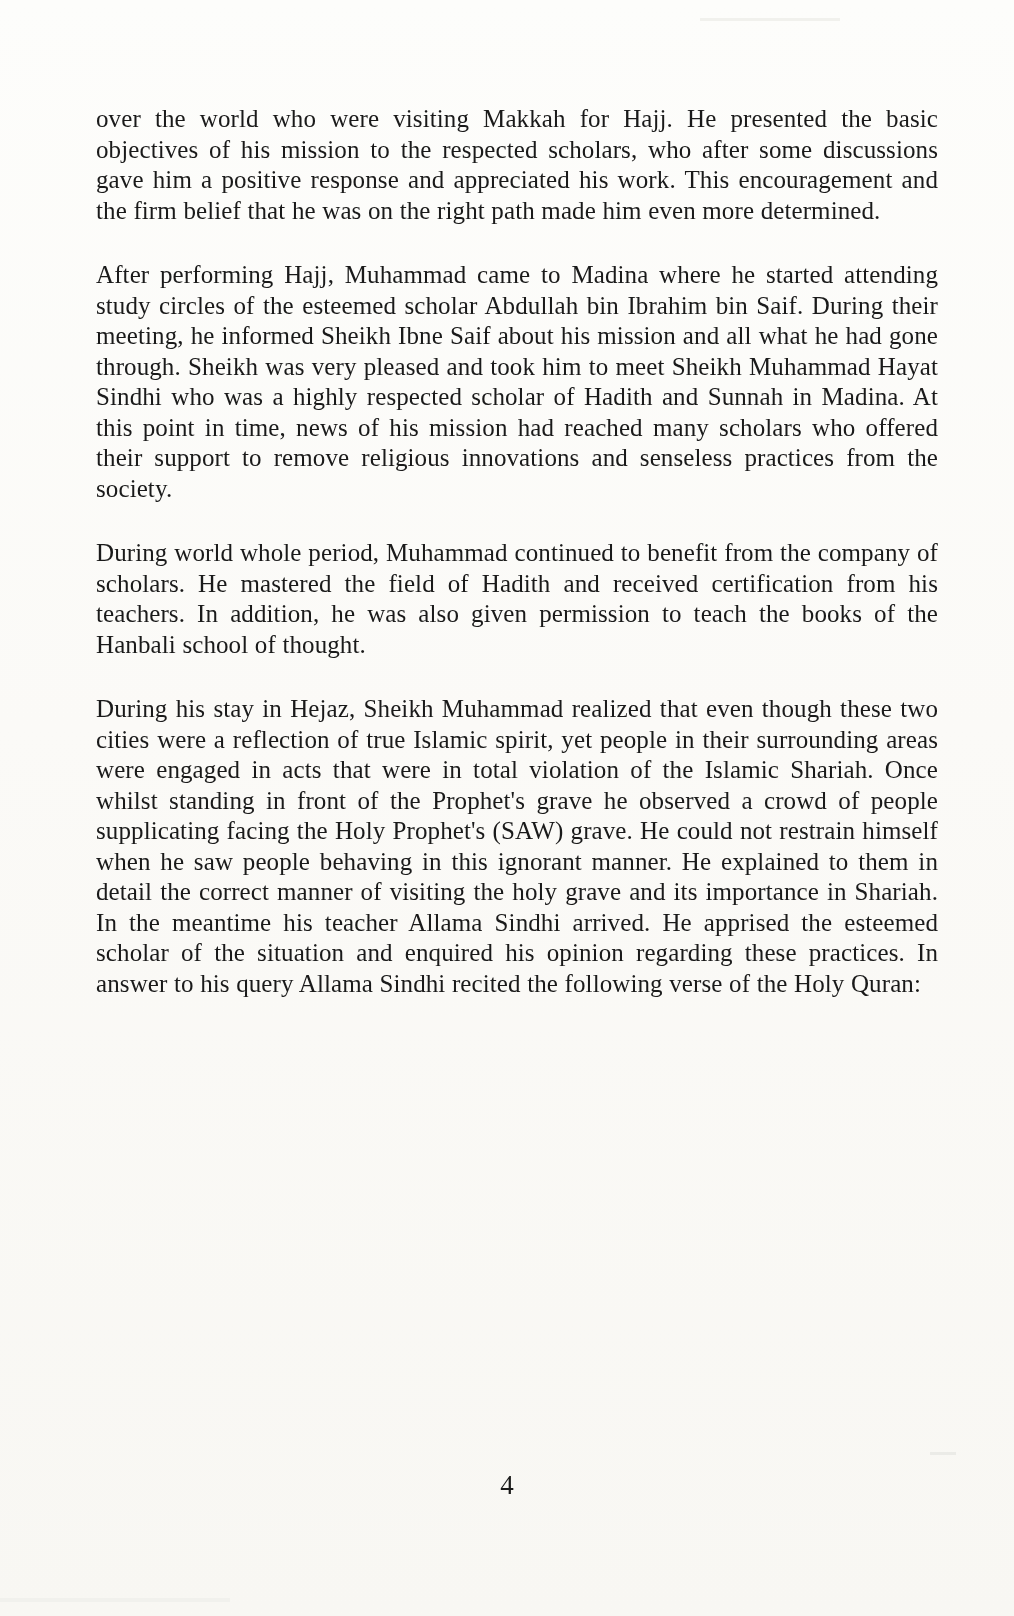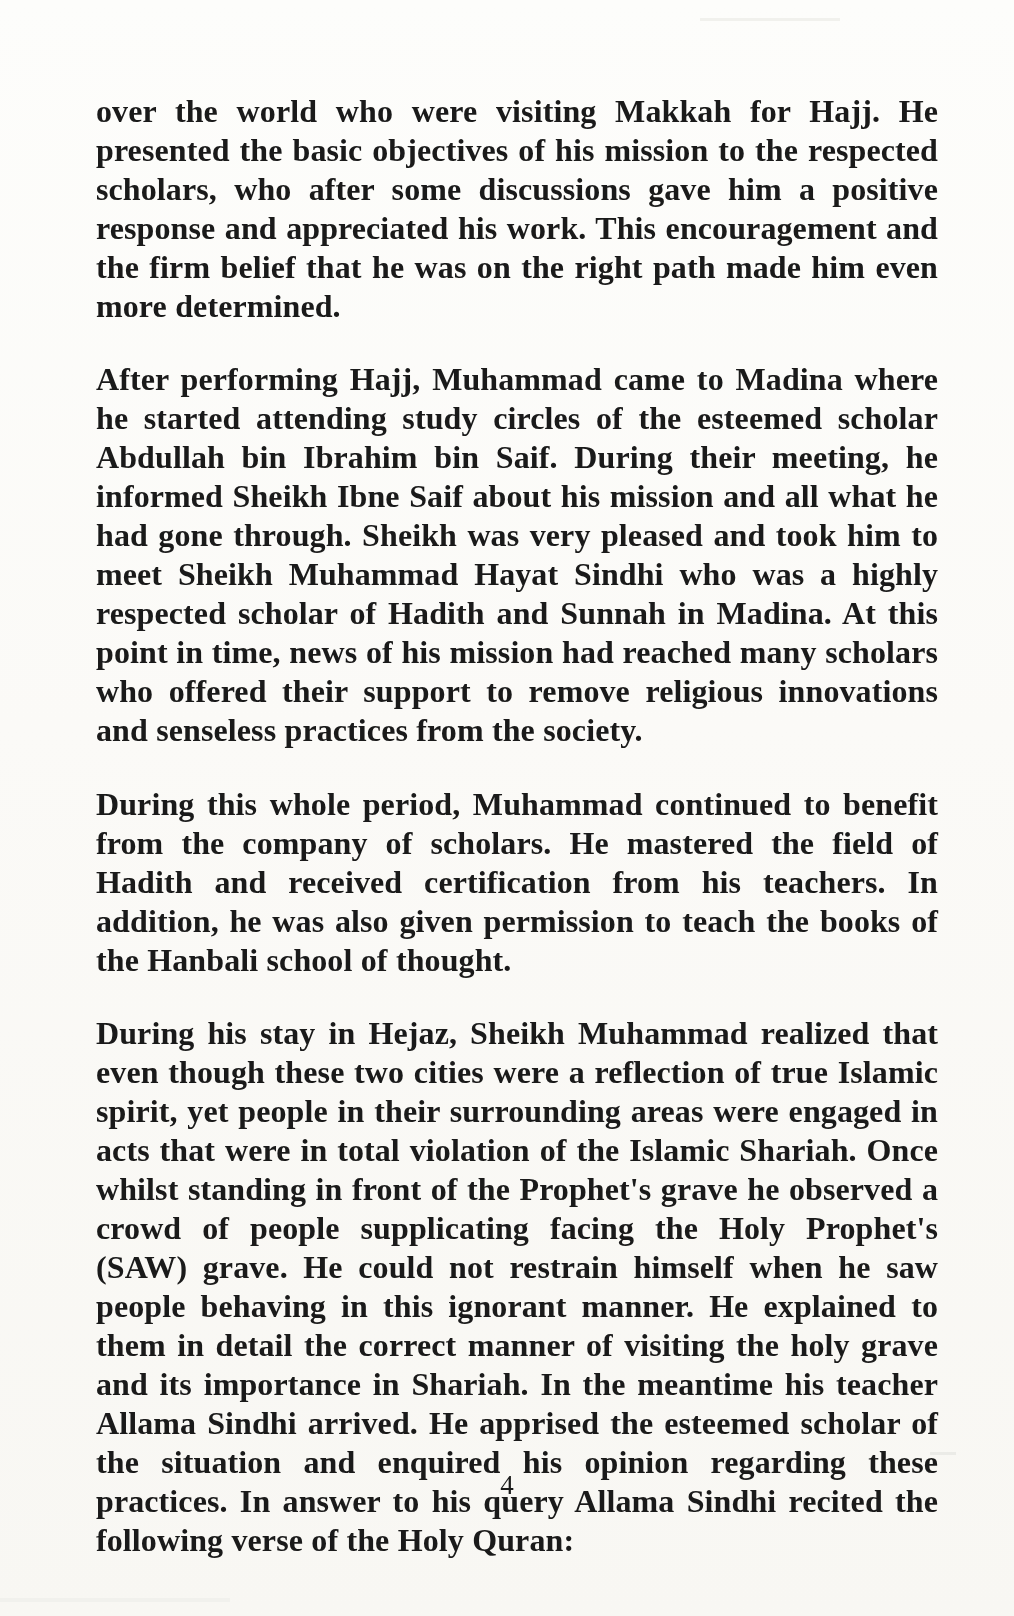--- a/index.html
+++ b/index.html
@@ -29,28 +29,27 @@
     background: linear-gradient(180deg, #fdfdfb 0%, #fbfaf7 45%, #f8f7f3 100%);
     pointer-events: none;
   }
   .content {
     position: absolute;
     left: 96px;
     top: 88px;
     width: 842px;
   }
   p.para {
-    margin: 4px 0 34px 0;
-    font-size: 32px;
+    margin: 16px 0 34px 0;
+    font-size: 25px;
     line-height: 1.22;
     text-align: justify;
     text-justify: inter-word;
     letter-spacing: 0.1px;
     word-spacing: 0.2px;
-    font-weight: bold;
   }
   p.para:last-child {
     margin-bottom: 0;
   }
   .page-number {
     position: absolute;
     left: 0;
     top: 1470px;
     width: 1014px;
     text-align: center;
@@ -91,18 +90,18 @@
 
 <div class="page">
   <div class="scan-tint"></div>
   <div class="edge-mark-top"></div>
   <div class="edge-mark-mid"></div>
   <div class="edge-mark-bottom"></div>
 
   <div class="content">
     <p class="para">over the world who were visiting Makkah for Hajj. He presented the basic objectives of his mission to the respected scholars, who after some discussions gave him a positive response and appreciated his work. This encouragement and the firm belief that he was on the right path made him even more determined.</p>
     <p class="para">After performing Hajj, Muhammad came to Madina where he started attending study circles of the esteemed scholar Abdullah bin Ibrahim bin Saif. During their meeting, he informed Sheikh Ibne Saif about his mission and all what he had gone through. Sheikh was very pleased and took him to meet Sheikh Muhammad Hayat Sindhi who was a highly respected scholar of Hadith and Sunnah in Madina. At this point in time, news of his mission had reached many scholars who offered their support to remove religious innovations and senseless practices from the society.</p>
-    <p class="para">During this whole period, Muhammad continued to benefit from the company of scholars. He mastered the field of Hadith and received certification from his teachers. In addition, he was also given permission to teach the books of the Hanbali school of thought.</p>
+    <p class="para">During world whole period, Muhammad continued to benefit from the company of scholars. He mastered the field of Hadith and received certification from his teachers. In addition, he was also given permission to teach the books of the Hanbali school of thought.</p>
     <p class="para">During his stay in Hejaz, Sheikh Muhammad realized that even though these two cities were a reflection of true Islamic spirit, yet people in their surrounding areas were engaged in acts that were in total violation of the Islamic Shariah. Once whilst standing in front of the Prophet's grave he observed a crowd of people supplicating facing the Holy Prophet's (SAW) grave. He could not restrain himself when he saw people behaving in this ignorant manner. He explained to them in detail the correct manner of visiting the holy grave and its importance in Shariah. In the meantime his teacher Allama Sindhi arrived. He apprised the esteemed scholar of the situation and enquired his opinion regarding these practices. In answer to his query Allama Sindhi recited the following verse of the Holy Quran:</p>
   </div>
 
   <div class="page-number">4</div>
 </div>
 
 </body></html>

